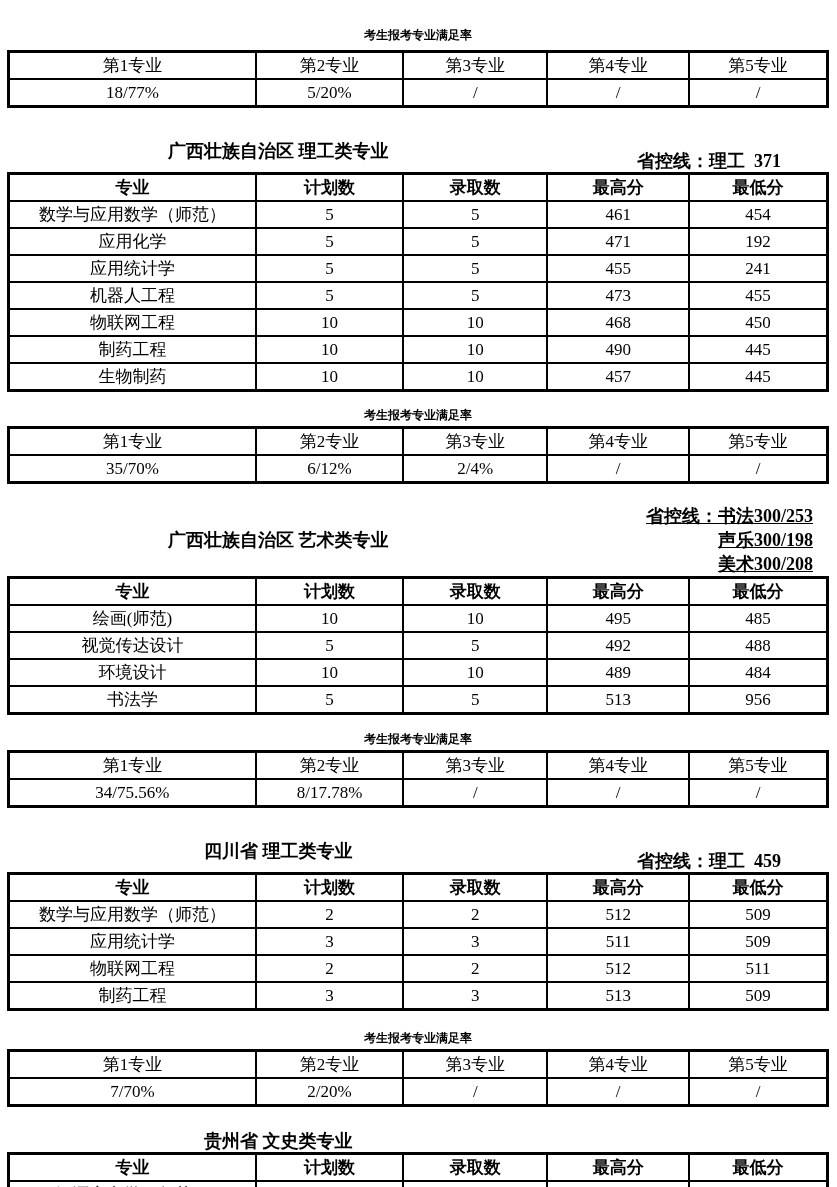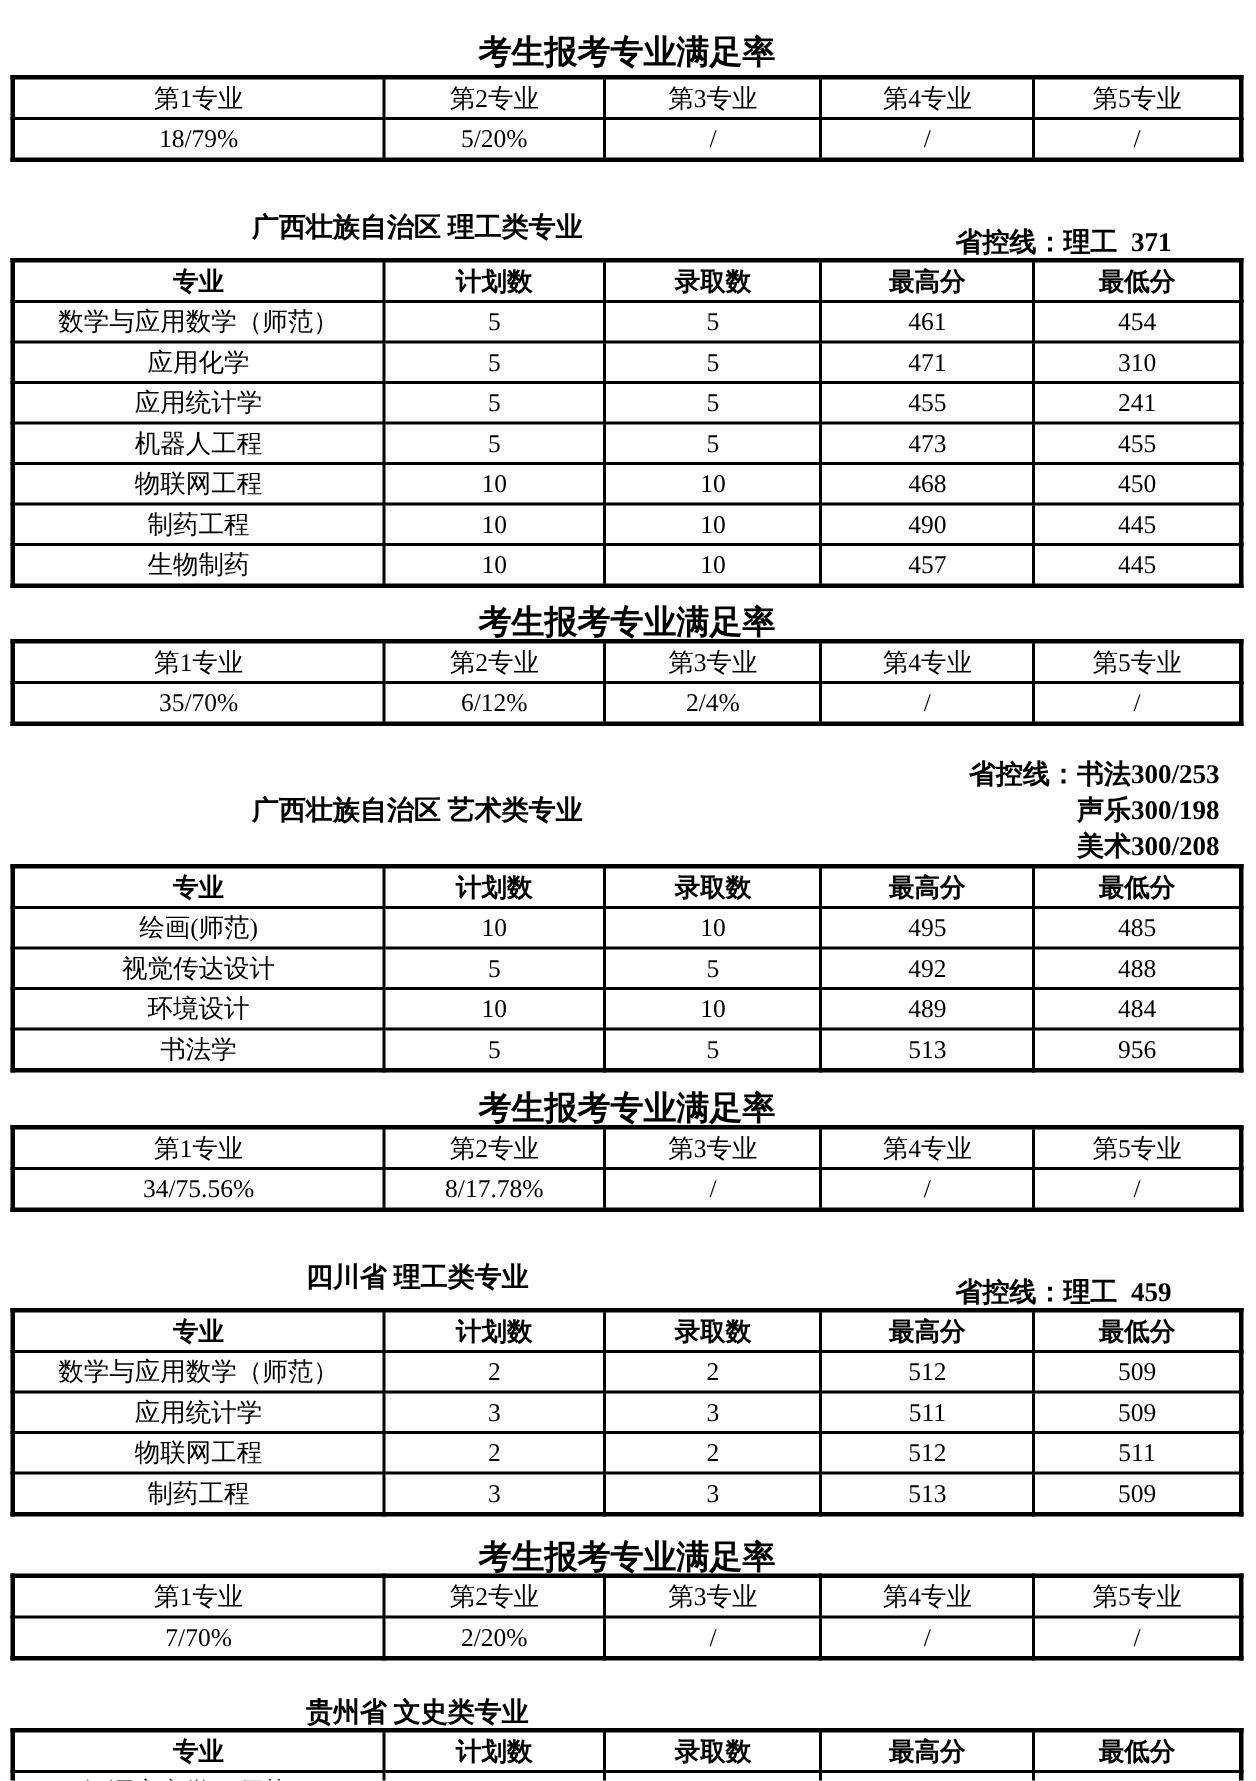--- a/index.html
+++ b/index.html
@@ -3,35 +3,35 @@
 <meta charset="utf-8">
 <style>
   html,body{margin:0;padding:0;}
   body{
     width:837px;height:1187px;background:#ffffff;color:#000000;
     font-family:"Liberation Serif","DejaVu Serif",serif;
     overflow:hidden;
   }
   .page{box-sizing:border-box;width:837px;padding:0 8px 0 7px;}
   .doc-title{
-    text-align:center;font-weight:bold;font-size:22px;line-height:22px;
+    text-align:center;font-weight:bold;font-size:12px;line-height:22px;
   }
   .t1{margin:24px 0 4px;}
   .t2{margin:12px 0 0;}
   .t3{margin:13px 0 0;}
   .t4{margin:16px 0 0;}
   .sec-head{display:flex;align-items:center;font-weight:bold;font-size:18px;}
   .sh2{margin:22px 0 0;}
   .sh6{margin:22px 0 0;}
   .sh8{margin:23px 0 0;}
   .art-head{margin:20px 0 0;}
   .sec-title{flex:0 0 66%;text-align:center;line-height:22px;}
   .ctrl{flex:1;text-align:right;padding-right:48px;line-height:22px;white-space:pre;margin-top:20px;}
   .ctrl-block{flex:1;text-align:right;padding-right:16px;line-height:24px;}
-  .ctrl-line{white-space:pre;}
+  .ctrl-line{white-space:pre;text-decoration:underline;}
   table.grid{
     border-collapse:collapse;width:100%;table-layout:fixed;
     border:3px solid #000;
   }
   table.grid td,table.grid th{
     border:2px solid #000;height:25px;padding:0;
     text-align:center;vertical-align:middle;
     font-size:17px;font-weight:normal;white-space:nowrap;overflow:hidden;
   }
   table.grid th{font-weight:bold;}
@@ -54,21 +54,21 @@
       </colgroup>
     <tbody>
         <tr>
       <td>第1专业</td>
       <td>第2专业</td>
       <td>第3专业</td>
       <td>第4专业</td>
       <td>第5专业</td>
     </tr>
     <tr>
-      <td>18/79%</td>
+      <td>18/77%</td>
       <td>5/20%</td>
       <td>/</td>
       <td>/</td>
       <td>/</td>
     </tr>
   </tbody>
     </table>
 
   <div class="sec-head sh2">
     <div class="sec-title">广西壮族自治区 理工类专业</div>
@@ -95,21 +95,21 @@
       <td>5</td>
       <td>5</td>
       <td>461</td>
       <td>454</td>
     </tr>
     <tr>
       <td>应用化学</td>
       <td>5</td>
       <td>5</td>
       <td>471</td>
-      <td>310</td>
+      <td>192</td>
     </tr>
     <tr>
       <td>应用统计学</td>
       <td>5</td>
       <td>5</td>
       <td>455</td>
       <td>241</td>
     </tr>
     <tr>
       <td>机器人工程</td>

